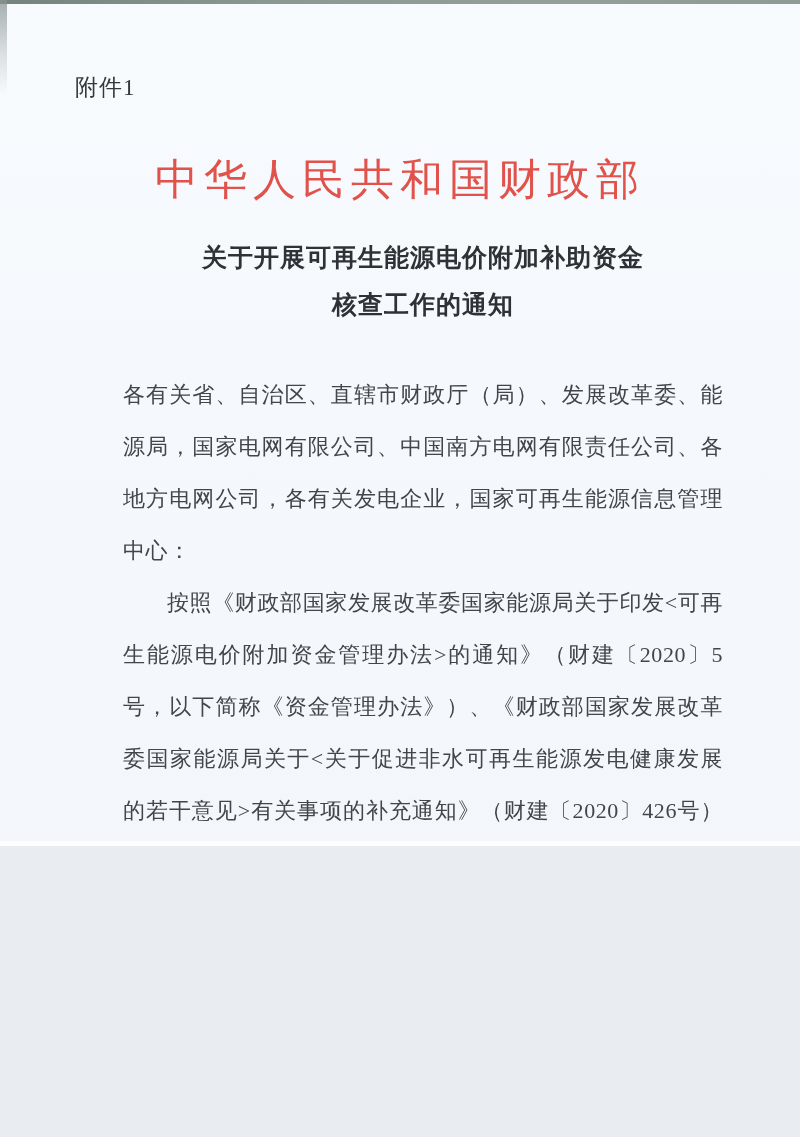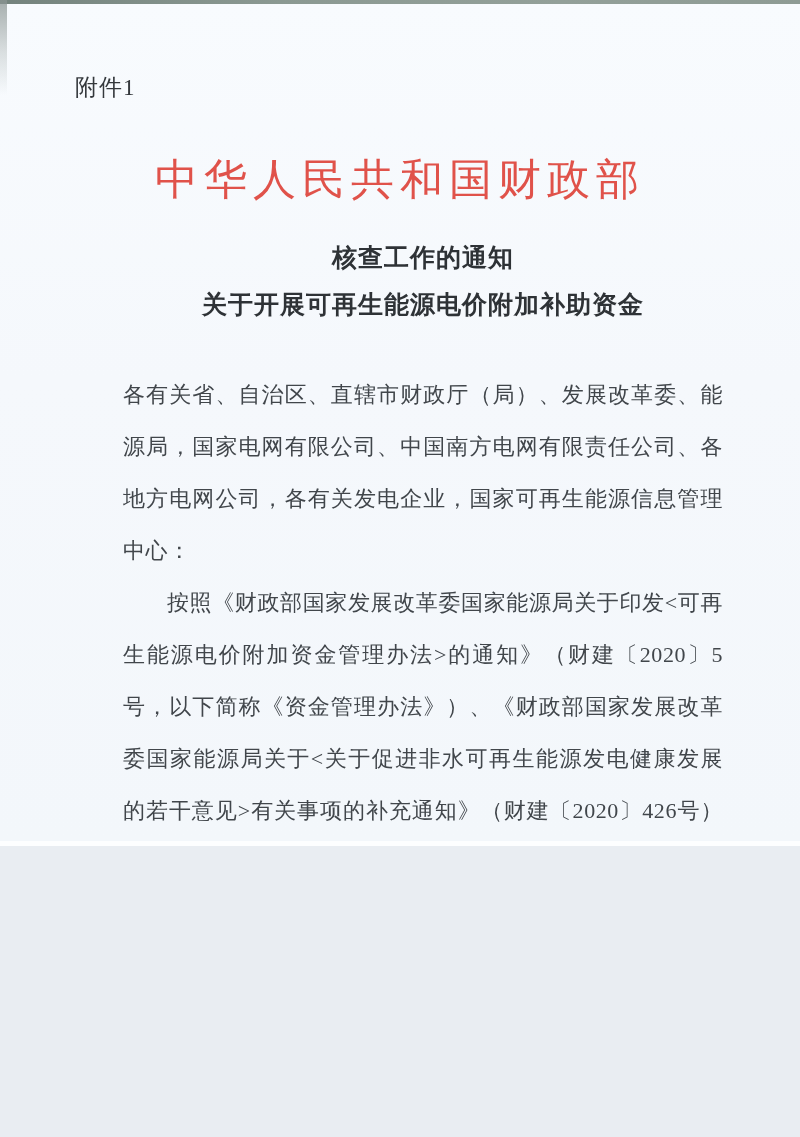--- a/index.html
+++ b/index.html
@@ -94,22 +94,22 @@
 <div class="page">
   <div class="edge-top"></div>
   <div class="edge-left"></div>
   <div class="edge-bottom"></div>
 
   <div class="attachment">附件1</div>
 
   <div class="agency">中华人民共和国财政部</div>
 
   <div class="title">
+    <div>关于开展可再生能源电价附加补助资金</div>
     <div>核查工作的通知</div>
-    <div>关于开展可再生能源电价附加补助资金</div>
   </div>
 
   <div class="doc-body">
     <p class="para no-indent">各有关省、自治区、直辖市财政厅（局）、发展改革委、能源局，国家电网有限公司、中国南方电网有限责任公司、各地方电网公司，各有关发电企业，国家可再生能源信息管理中心：</p>
     <p class="para">按照《财政部国家发展改革委国家能源局关于印发&lt;可再生能源电价附加资金管理办法&gt;的通知》（财建〔2020〕5号，以下简称《资金管理办法》）、《财政部国家发展改革委国家能源局关于&lt;关于促进非水可再生能源发电健康发展的若干意见&gt;有关事项的补充通知》（财建〔2020〕426号）等文件要求，现委托国家可再生能源信息管理中心（以下简称“信息中心”）对可再生能源电价附加补助资金（以下简称“补贴资金”）使用情况和补贴资金涉及的项目进行核查，核查结果将作为补贴资金发放的重要依据。有关事项通知如下：</p>
     <p class="para heading">一、核查范围</p>
   </div>
 </div>
 
 </body></html>

